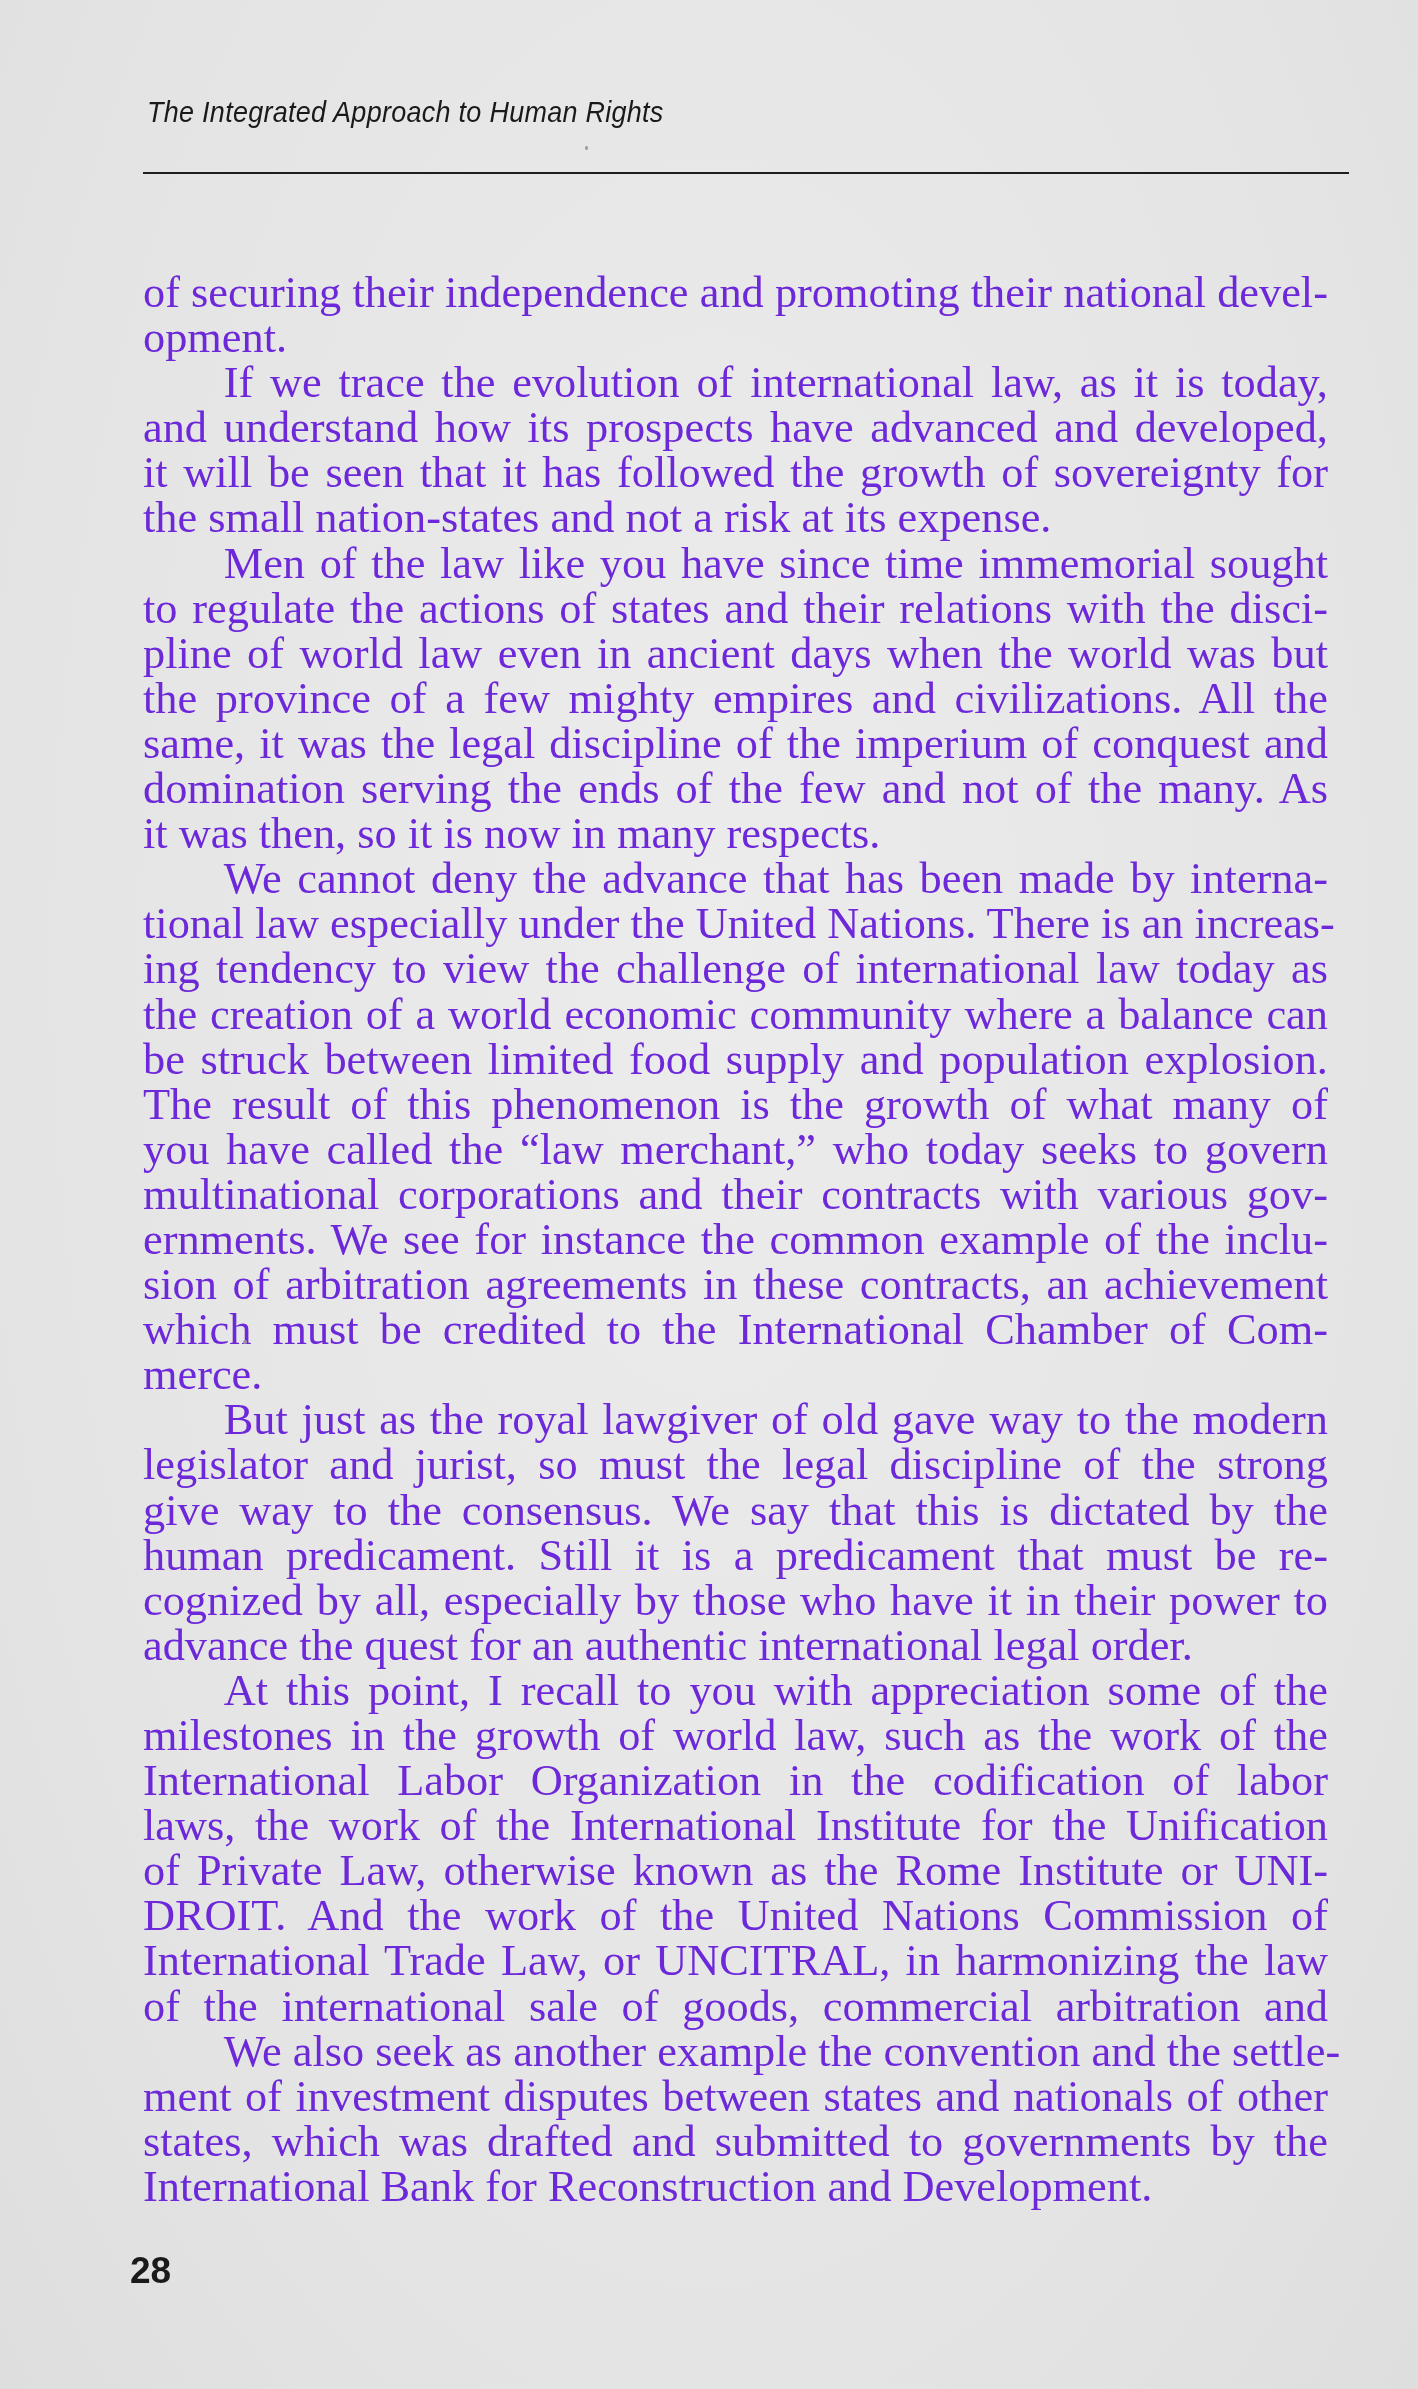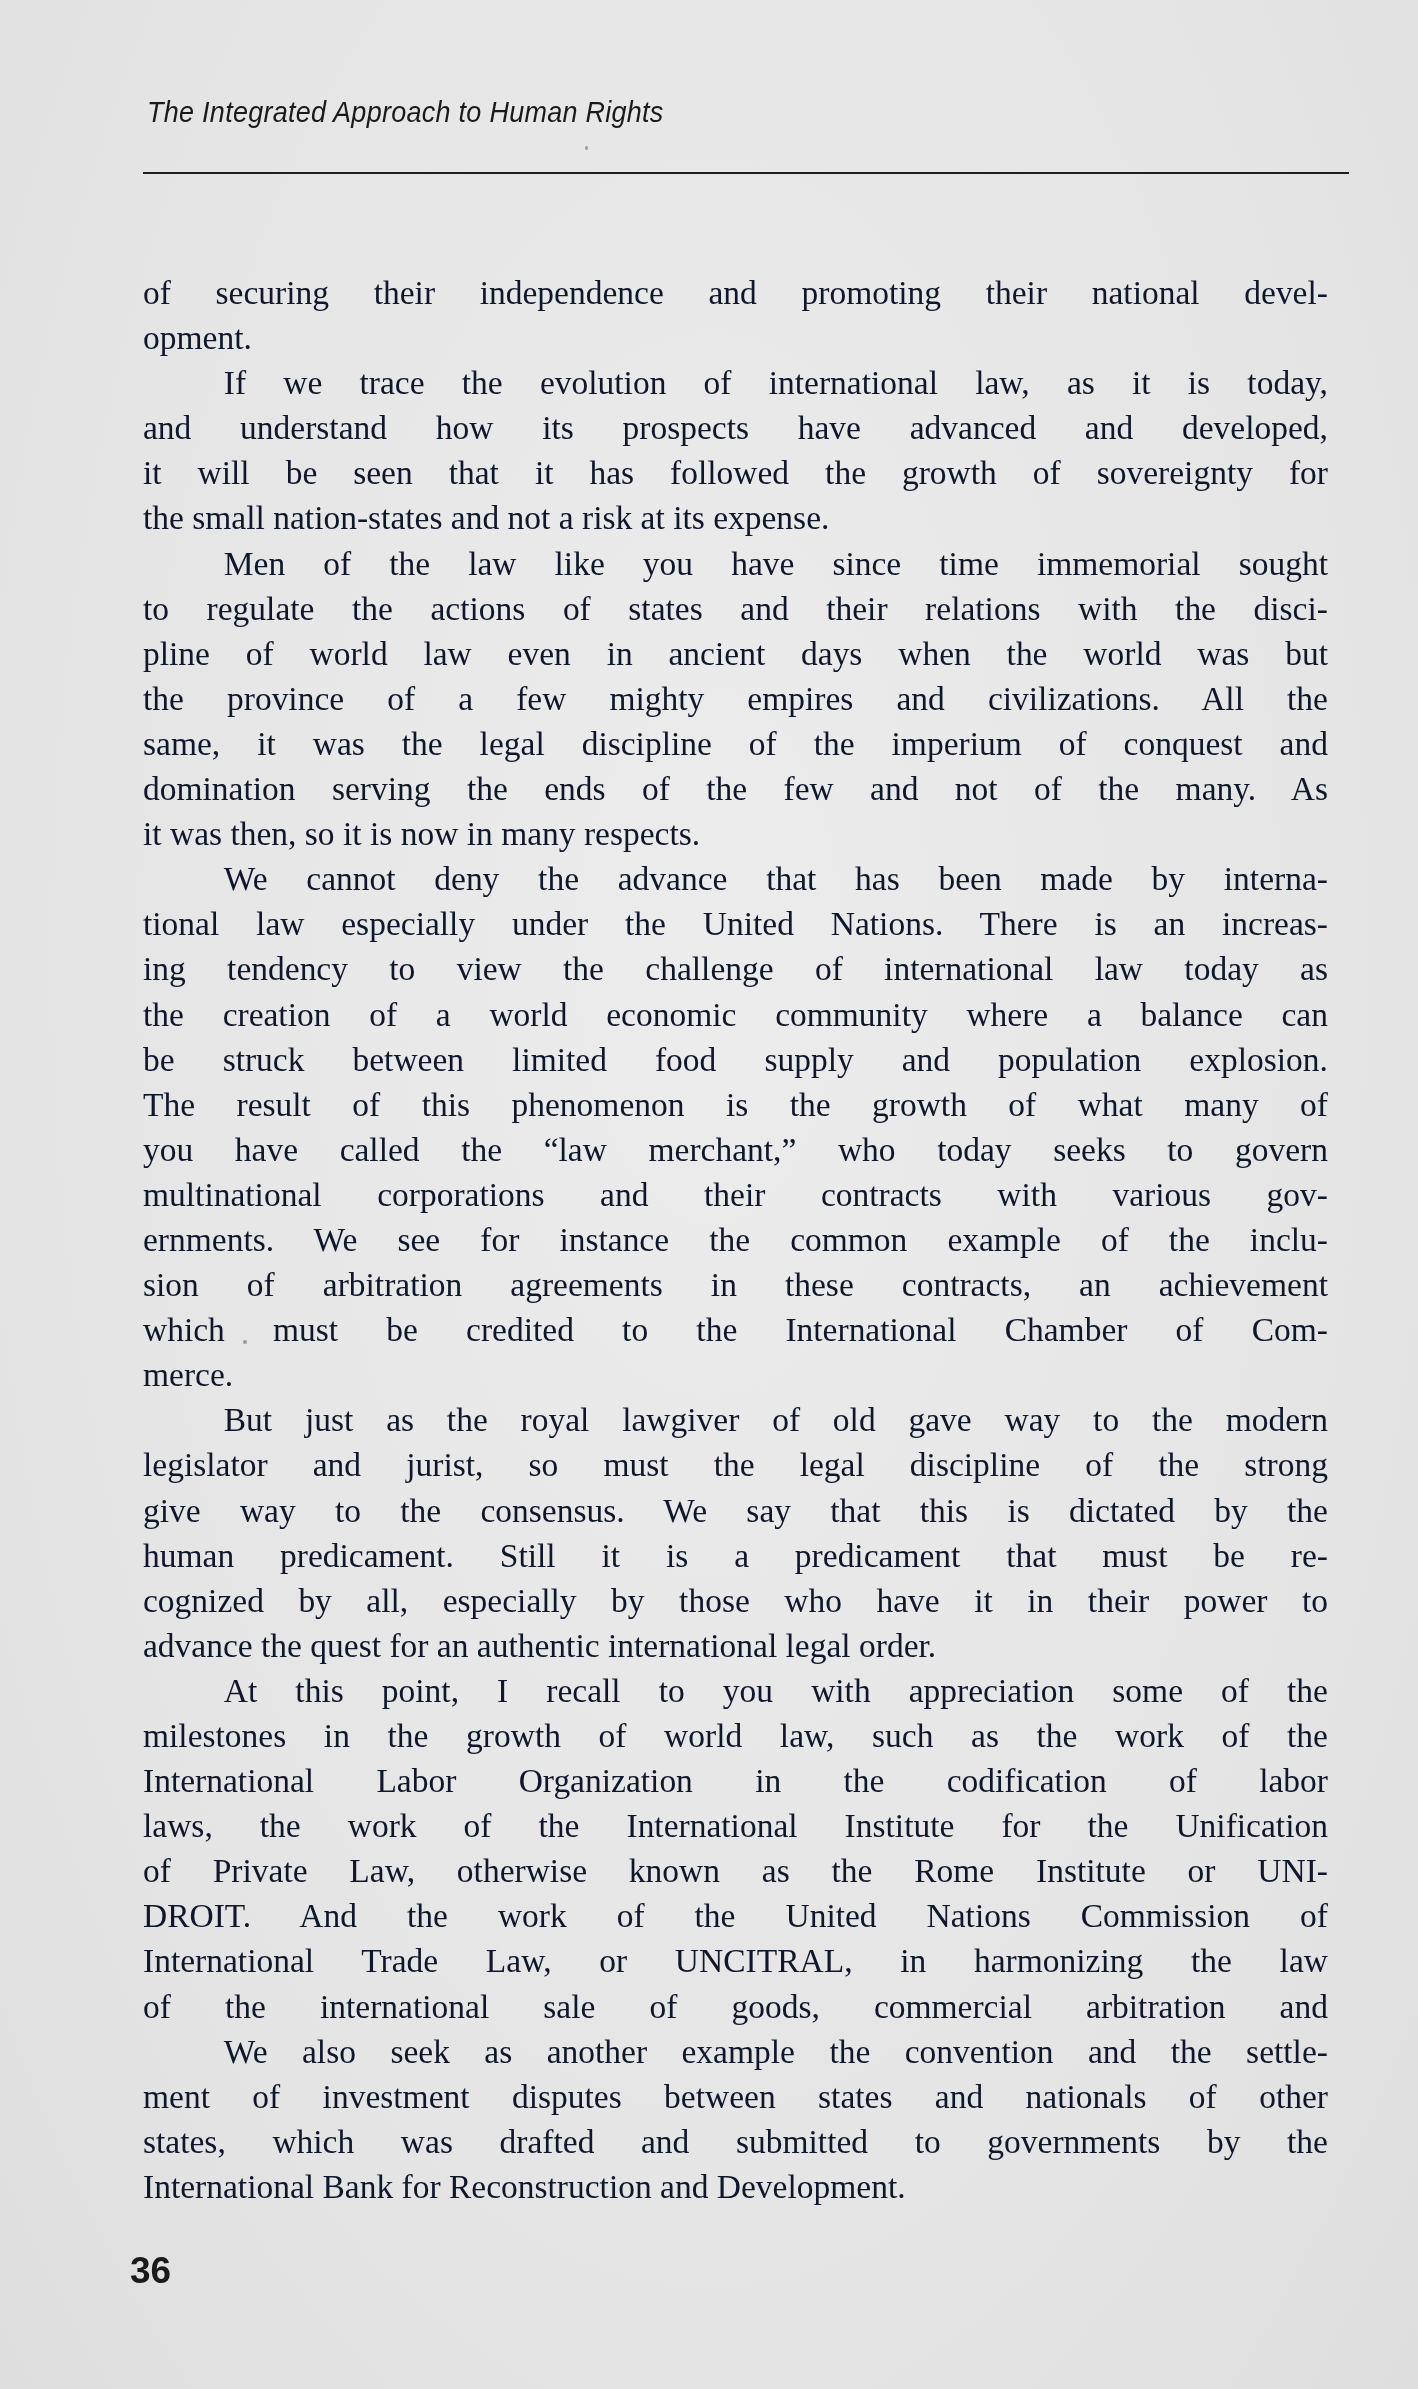--- a/index.html
+++ b/index.html
@@ -34,23 +34,23 @@
     width: 1206px;
     height: 2px;
     background: #1e1e1e;
   }
   .body-text {
     position: absolute;
     left: 143px;
     top: 270px;
     width: 1203px;
     font-family: "Liberation Serif", serif;
-    font-size: 34px;
+    font-size: 45px;
     line-height: 45.1px;
-    color: #0f172a;
+    color: #6d28d9;
   }
   .line {
     display: block;
     white-space: nowrap;
     text-align: justify;
     text-align-last: justify;
     height: 45.1px;
     transform: scaleX(0.985);
     transform-origin: left top;
   }
@@ -136,16 +136,16 @@
       <span class="line">of the international sale of goods, commercial arbitration and</span>
     </div>
     <div>
       <span class="line indent">We also seek as another example the convention and the settle-</span>
       <span class="line">ment of investment disputes between states and nationals of other</span>
       <span class="line">states, which was drafted and submitted to governments by the</span>
       <span class="line last">International Bank for Reconstruction and Development.</span>
     </div>
   </div>
 
-<div class="page-number">36</div>
+<div class="page-number">28</div>
 
 <div class="speck" style="left:585px;top:146px;"></div>
 <div class="speck" style="left:243px;top:1340px;width:4px;height:4px;"></div>
 
 </body></html>

